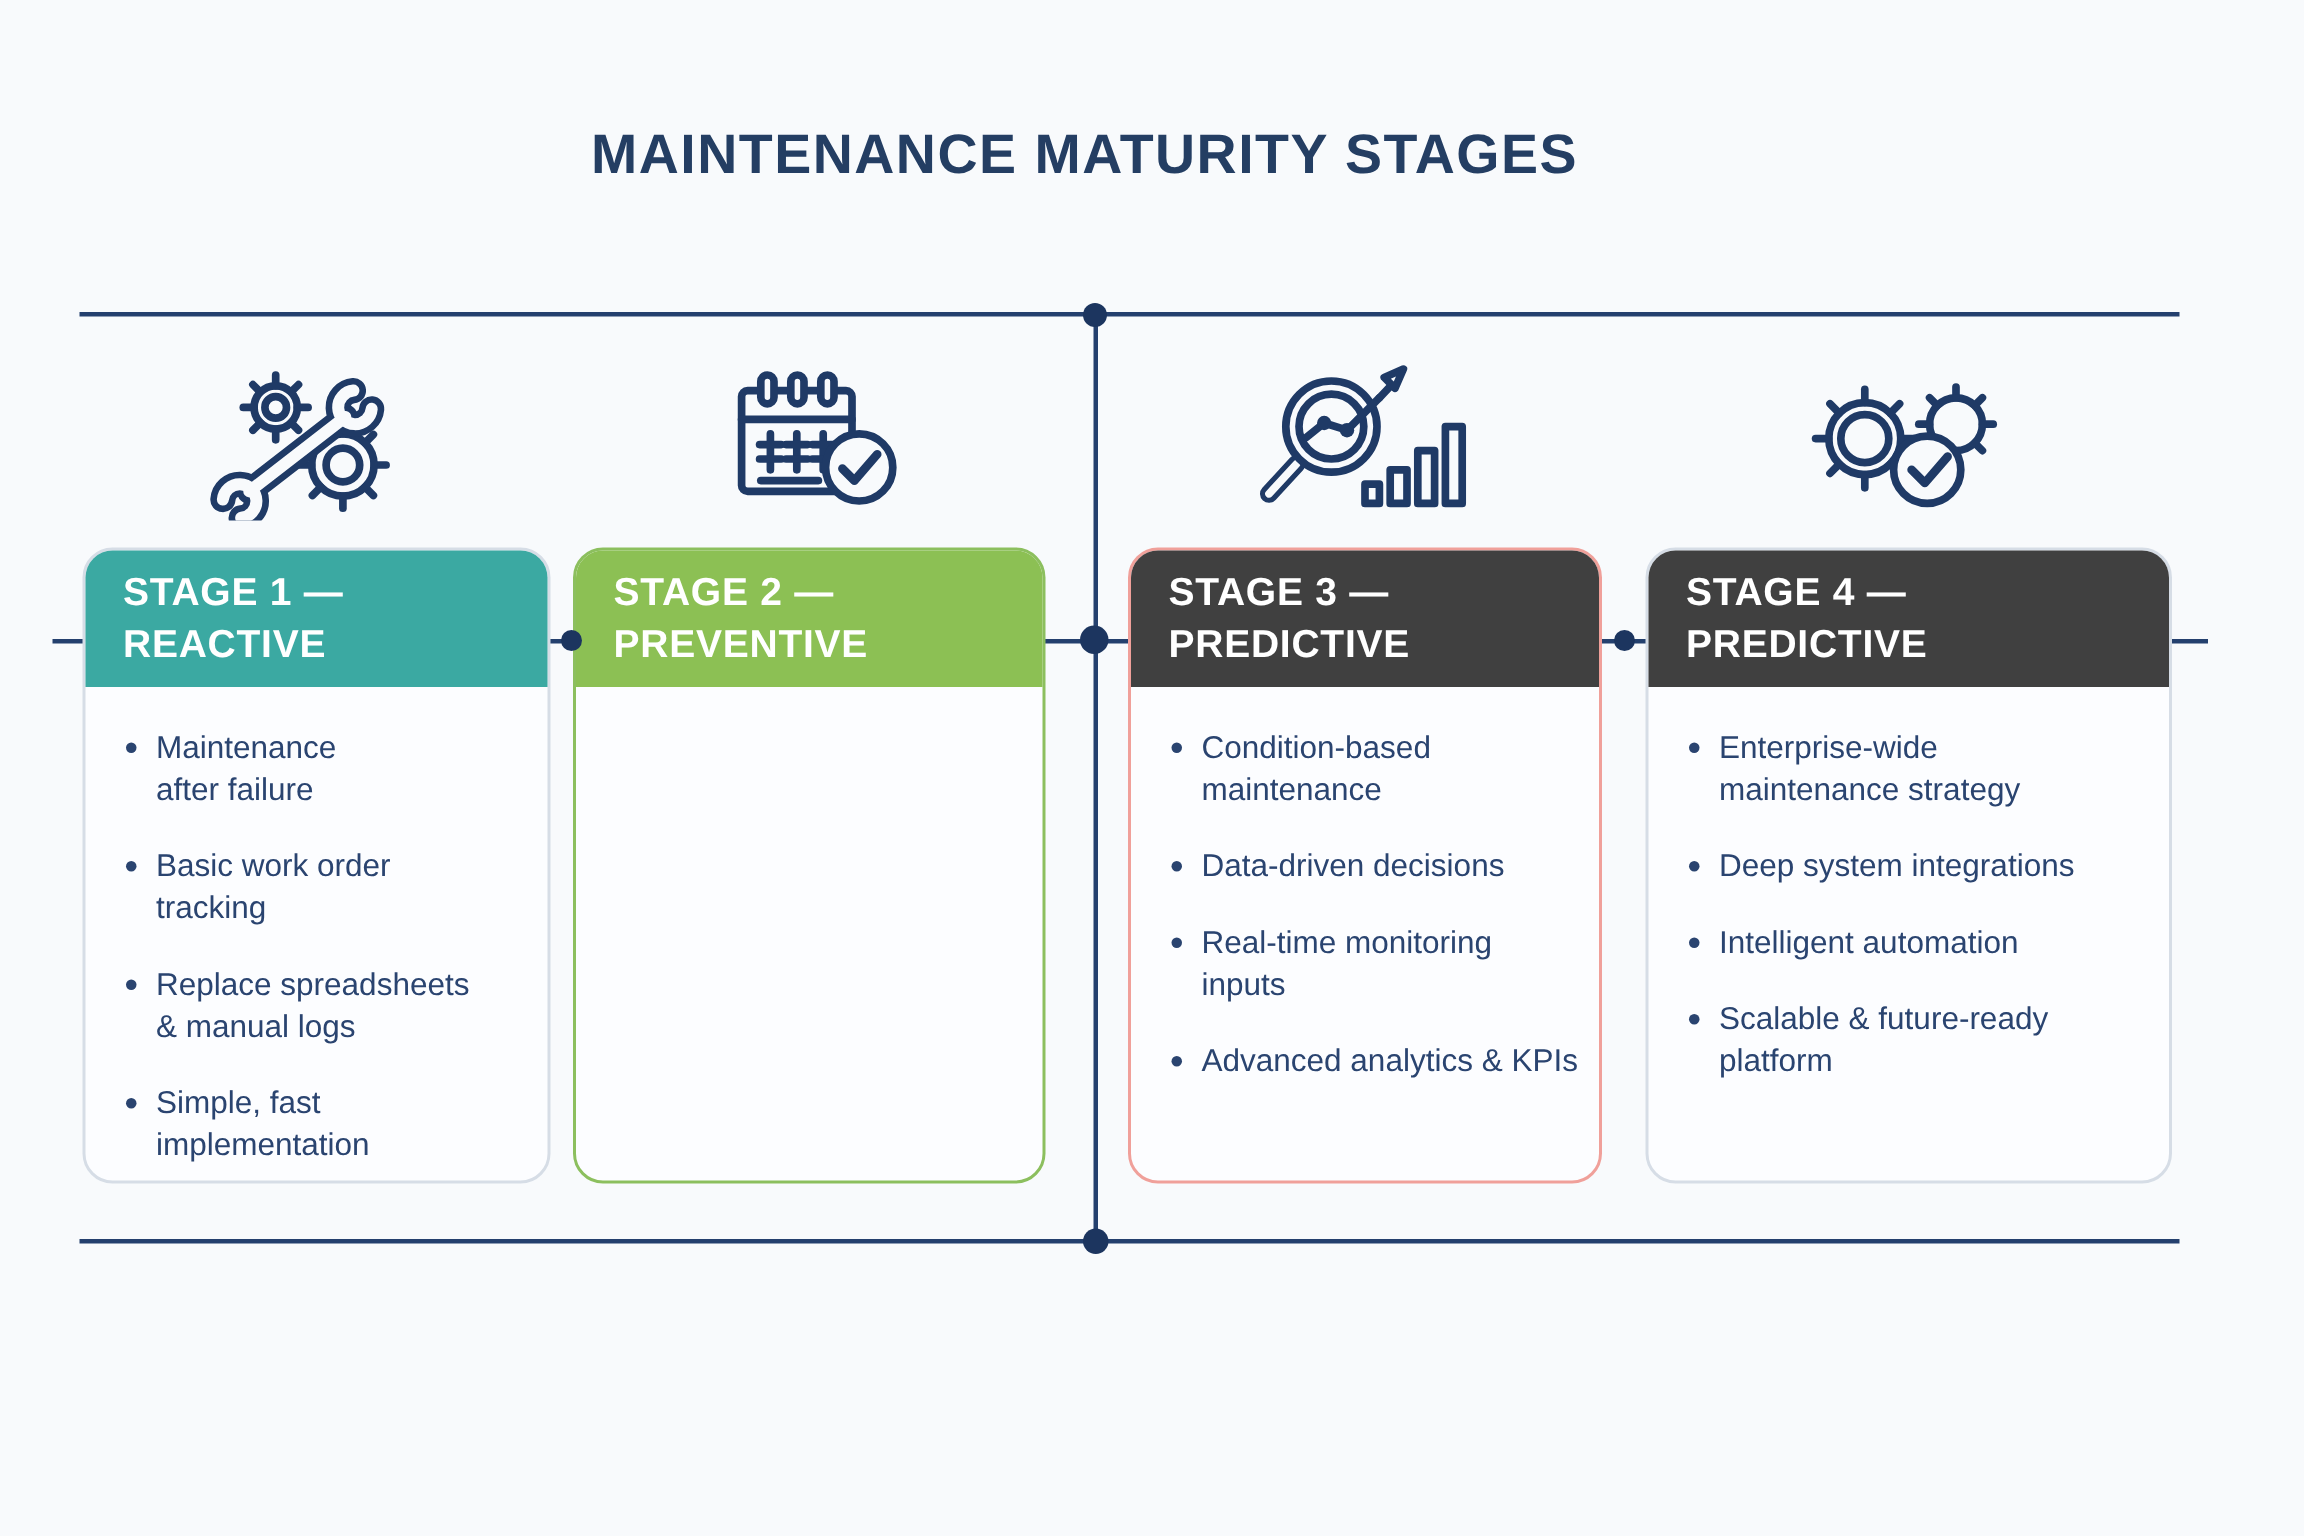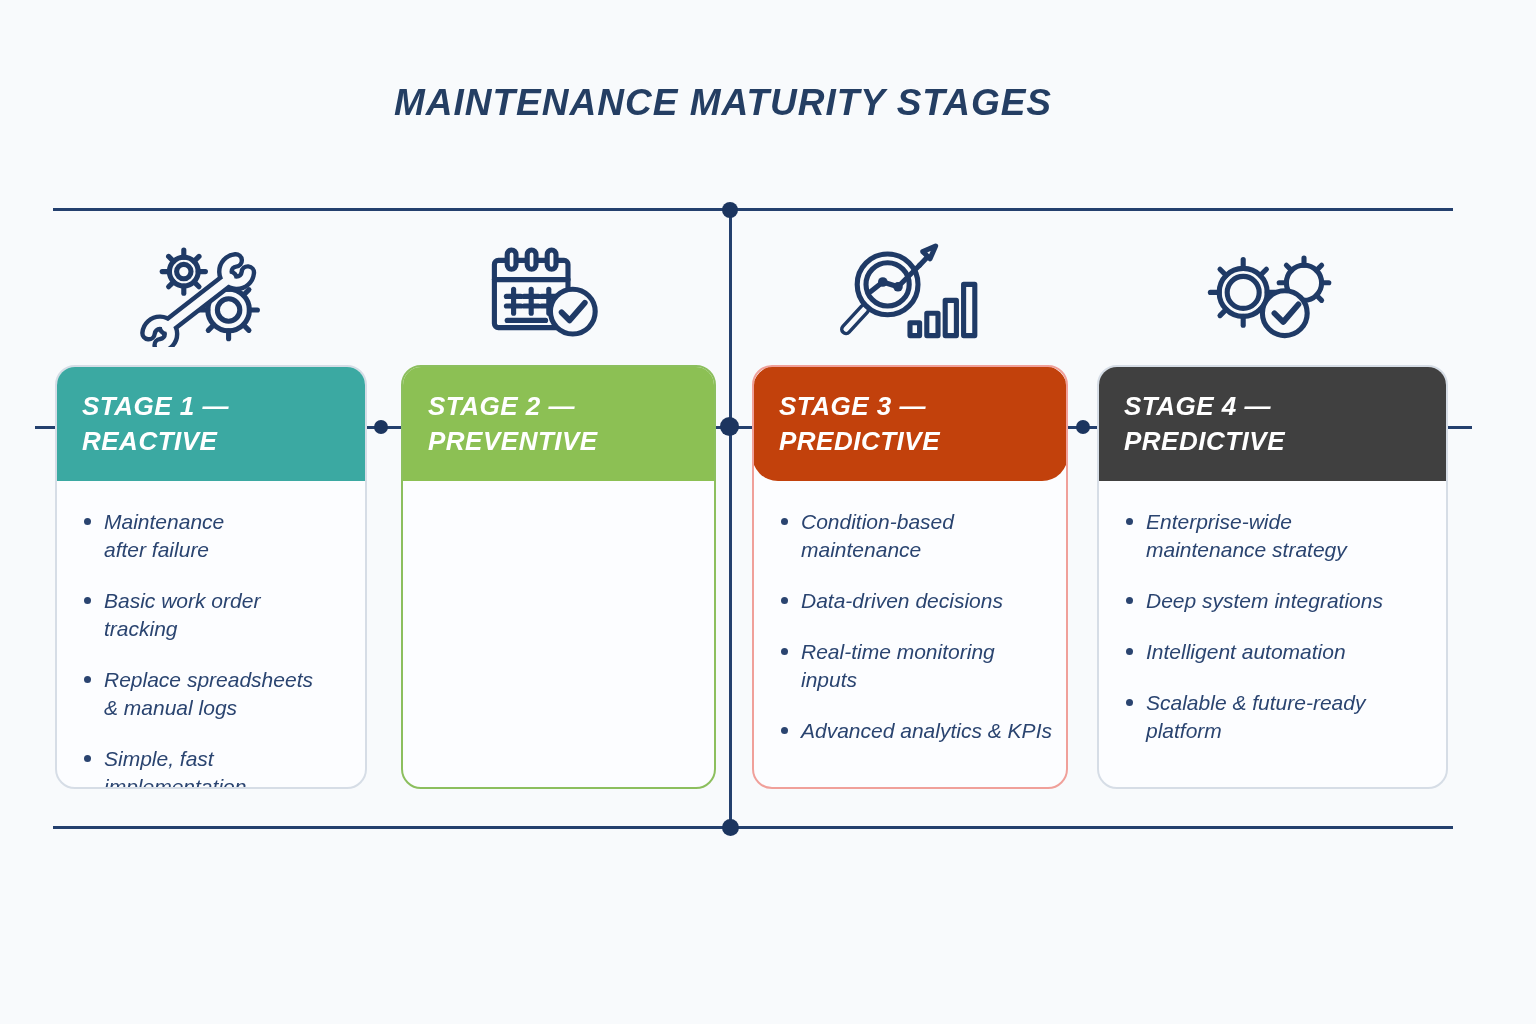--- a/index.html
+++ b/index.html
@@ -1,20 +1,19 @@
 <!DOCTYPE html>
 <html style="--bg: #F8FAFC; --title: #243E63; --text: #2A4470; --line: #24406E; --dot: #1C355F; --icon: #1F3A66; --teal: #3BA9A2; --green: #8CC054; --coral: #EE6B60;"><head>
 <meta charset="utf-8">
 <style>
   html,body{margin:0;padding:0;}
   .canvas{
     position:relative;width:1536px;height:1024px;overflow:hidden;
     background:var(--bg,#f8fafc);
     font-family:"Liberation Sans", sans-serif;
-    font-style:italic;
   }
   
   .title-wrap{position:absolute;left:0;top:0;width:1446px;text-align:center;}
   .main-title{
     margin-top:82px;font-size:37px;font-weight:800;letter-spacing:1px;
     color:var(--title,#243e63);
   }
   .sub-title{
     margin-top:18px;font-size:26px;font-weight:500;letter-spacing:.3px;
     color:var(--title,#243e63);
@@ -50,25 +49,25 @@
   .icon-2{left:472px;}
   .icon-3{left:830px;}
   .icon-4{left:1192px;}
   
   .card{
     position:absolute;top:365px;height:424px;z-index:2;
     background:#fcfdff;border:2px solid #d6dde6;border-radius:20px;
     box-sizing:border-box;overflow:hidden;
   }
   .card-1{left:55px;width:312px;}
-  .card-2{left:401px;width:315px;}
+  .card-2{left:382px;width:315px;}
   .card-3{left:752px;width:316px;}
   .card-4{left:1097px;width:351px;}
   .card-head{
-    height:116px;display:flex;flex-direction:column;justify-content:center;
+    height:93px;display:flex;flex-direction:column;justify-content:center;
     padding-left:27px;gap:1px;color:#ffffff;font-weight:700;font-size:26px;
     line-height:34px;letter-spacing:.5px;margin:-2px -2px 0 -2px;
   }
   .card-list{
     list-style:none;margin:27px 0 0 0;padding:0 10px 0 27px;
     display:flex;flex-direction:column;gap:23px;
   }
   .card-list li{
     display:flex;gap:13px;font-size:21px;line-height:28px;
     color:var(--text,#2a4470);white-space:pre-line;
@@ -209,21 +208,21 @@
   </section>
 
   <section class="card card-2" style="border-color: rgb(140, 191, 94);">
     <header class="card-head" style="background-color: rgb(140, 192, 84);">
       <div>STAGE 2 —</div>
       <div>PREVENTIVE</div>
     </header>
   </section>
 
   <section class="card card-3" style="border-color: rgb(240, 160, 154);">
-    <header class="card-head" style="background-color: #c2410c; border-radius: 26px;">
+    <header class="card-head" style="background-color: #404040;">
       <div>STAGE 3 —</div>
       <div>PREDICTIVE</div>
     </header>
     <ul class="card-list">
       <li><span>Condition-based
 maintenance</span></li>
       <li><span>Data-driven decisions</span></li>
       <li><span>Real-time monitoring inputs</span></li>
       <li><span>Advanced analytics &amp; KPIs</span></li>
     </ul>

